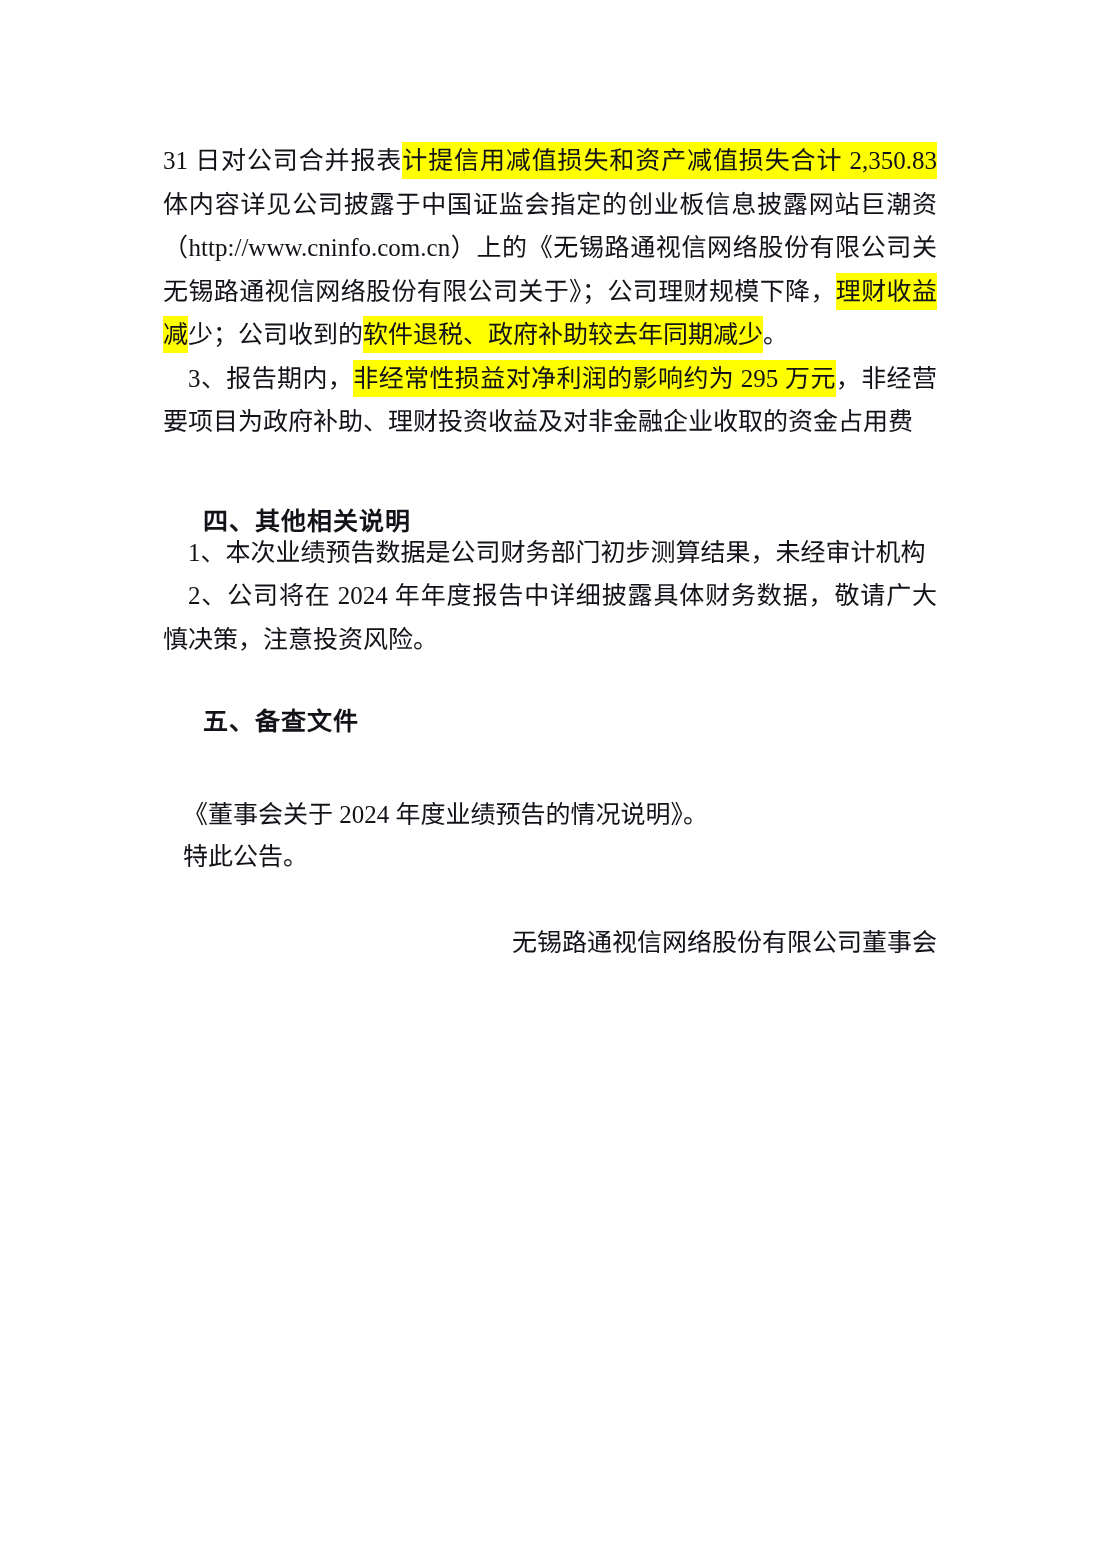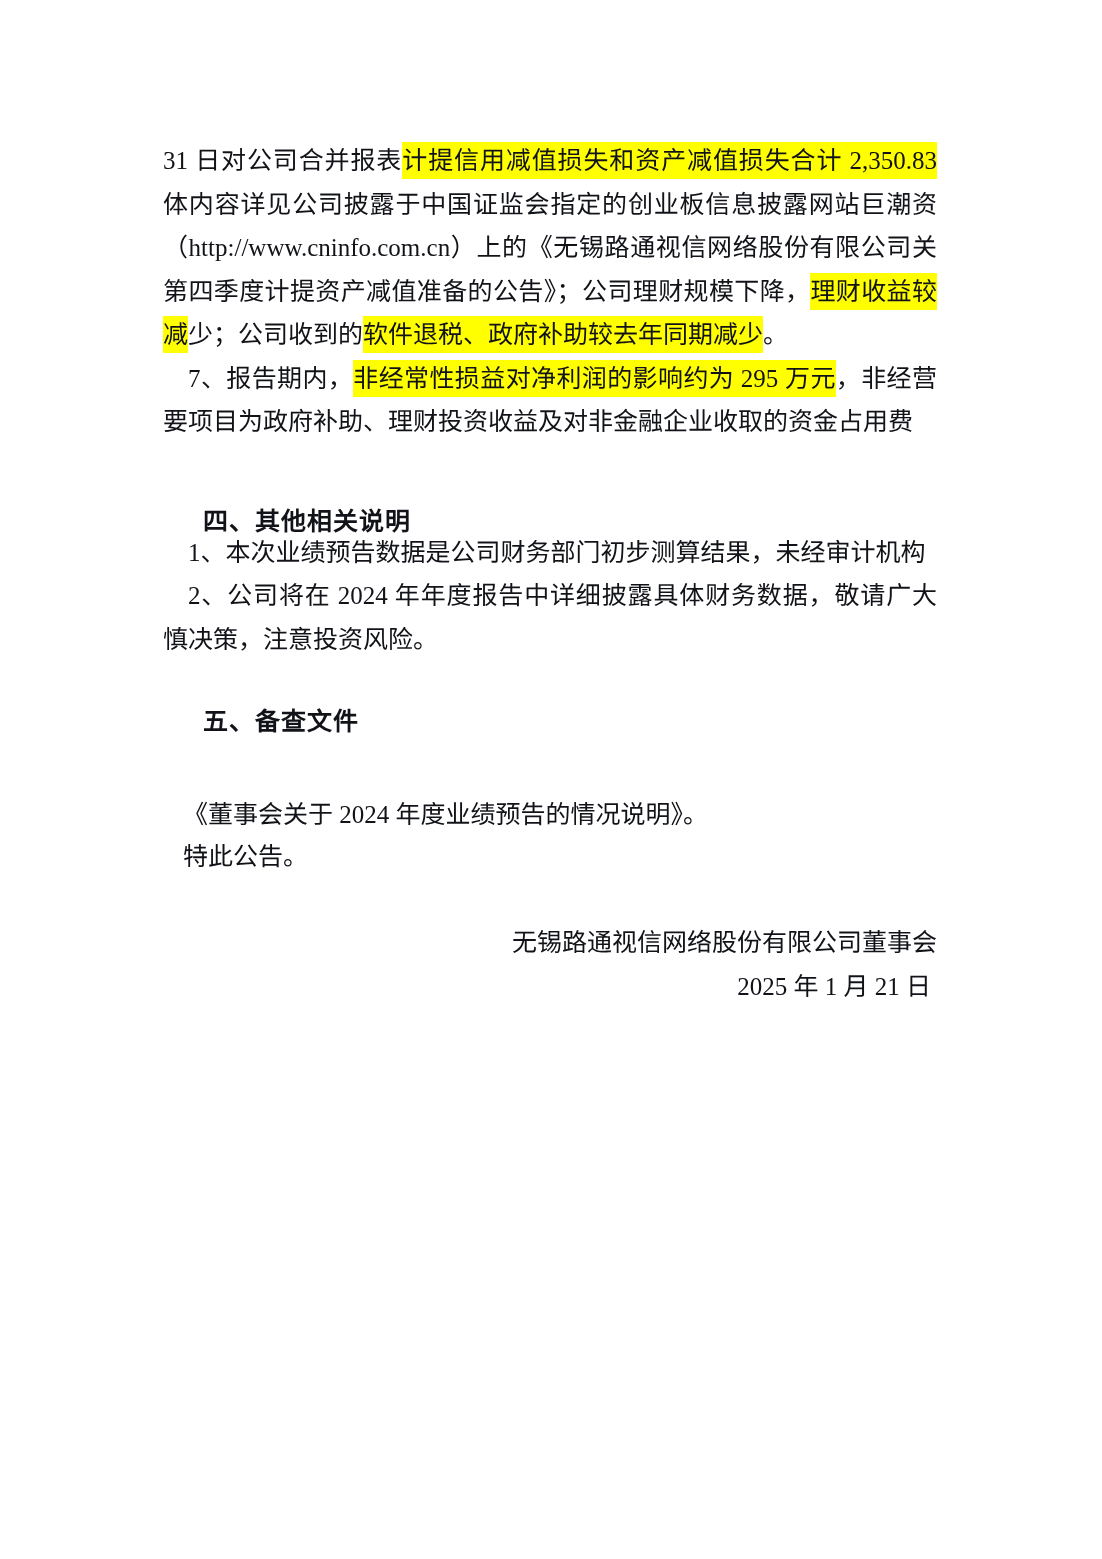--- a/index.html
+++ b/index.html
@@ -55,23 +55,23 @@
 </style>
 </head>
 <body>
 
 <div class="page">
 
   <div class="block" style="top:139px;">
       <div class="line j"><span>31 日对公司合并报表</span><span class="hl">计提信用减值损失和资产减值损失合计 2,350.83 万元</span></div>
       <div class="line j"><span>体内容详见公司披露于中国证监会指定的创业板信息披露网站巨潮资讯网</span></div>
       <div class="line j"><span>（http://www.cninfo.com.cn）上的《无锡路通视信网络股份有限公司关于 2024 年</span></div>
-      <div class="line j"><span>第四季度计提资产减值准备的公告》；公司理财规模下降，</span><span class="hl">理财收益较去年同期</span></div>
+      <div class="line j"><span>无锡路通视信网络股份有限公司关于》；公司理财规模下降，</span><span class="hl">理财收益较去年同期</span></div>
       <div class="line"><span class="hl">减</span><span>少；公司收到的</span><span class="hl">软件退税、政府补助较去年同期减少</span><span>。</span></div>
-      <div class="line j" style="text-indent: 25px;"><span>7、报告期内，</span><span class="hl">非经常性损益对净利润的影响约为 295 万元</span><span>，非经营性损益主</span></div>
+      <div class="line j" style="text-indent: 25px;"><span>3、报告期内，</span><span class="hl">非经常性损益对净利润的影响约为 295 万元</span><span>，非经营性损益主</span></div>
       <div class="line"><span>要项目为政府补助、理财投资收益及对非金融企业收取的资金占用费等。</span></div>
     </div>
 
   <div class="heading" style="top:500px;">四、其他相关说明</div>
 
   <div class="block" style="top:530.5px;">
       <div class="line" style="text-indent: 25px;"><span>1、本次业绩预告数据是公司财务部门初步测算结果，未经审计机构审计。</span></div>
       <div class="line j" style="text-indent: 25px;"><span>2、公司将在 2024 年年度报告中详细披露具体财务数据，敬请广大投资者谨</span></div>
       <div class="line"><span>慎决策，注意投资风险。</span></div>
     </div>
@@ -81,16 +81,15 @@
   <div class="block" style="top:767px;margin-top:26px;">
       <div class="line" style="text-indent: 20px;"><span>《董事会关于 2024 年度业绩预告的情况说明》。</span></div>
     </div>
 
   <div class="block" style="top:835px;">
       <div class="line" style="text-indent: 20px;"><span>特此公告。</span></div>
     </div>
 
   <div class="block sig" style="top:913px;margin-top:8px;">
     <div class="line">无锡路通视信网络股份有限公司董事会</div>
-    <div class="line date">2025 年 1 月 21 日</div>
   </div>
 
 </div>
 
 </body></html>

